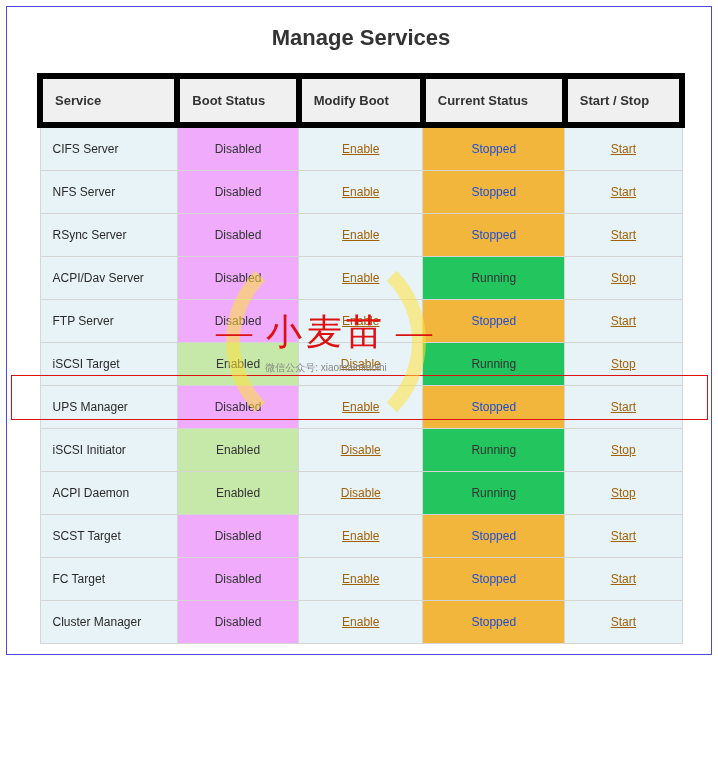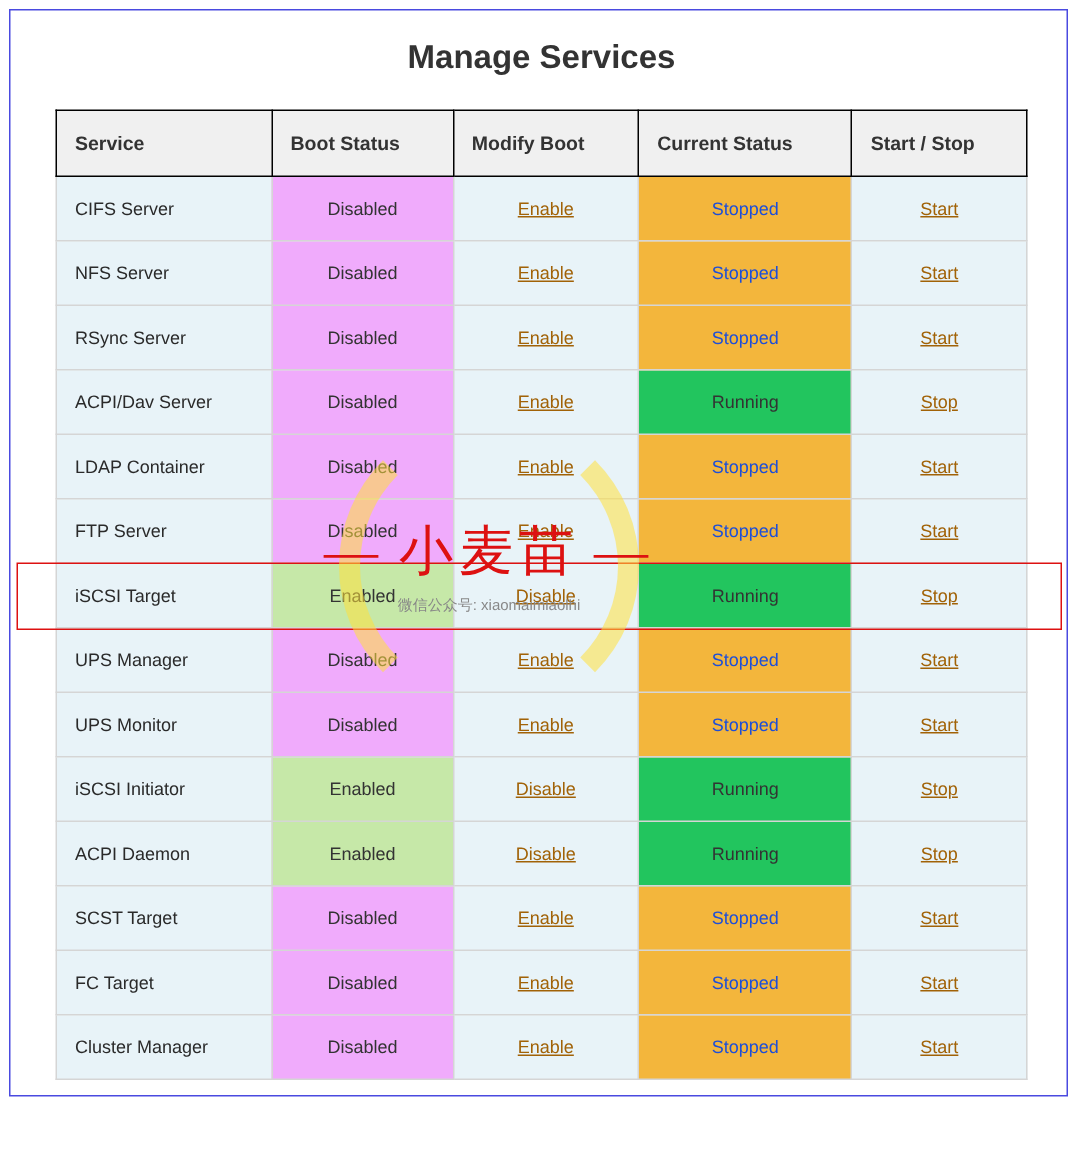--- a/index.html
+++ b/index.html
@@ -29,21 +29,21 @@
       border-collapse: collapse;
       background: #fff;
     }
     th {
       text-align: left;
       font-size: 13px;
       font-weight: bold;
       color: #333;
       background: #f0f0f0;
       padding: 14px 12px;
-      border: 1px solid #000000;
+      border: 6px solid #000000;
     }
     td {
       font-size: 12px;
       color: #333;
       padding: 14px 12px;
       border: 1px solid #d5d5d5;
       vertical-align: middle;
     }
     td.svc-name { background: #e8f3f8; color: #2a2a2a; }
     td.centered { text-align: center; }
@@ -146,49 +146,35 @@
             <td class="link-cell"><a class="action">Start</a></td>
           </tr>
           <tr>
             <td class="svc-name">ACPI/Dav Server</td>
             <td class="centered status-disabled">Disabled</td>
             <td class="link-cell"><a class="action">Enable</a></td>
             <td class="centered status-running">Running</td>
             <td class="link-cell"><a class="action">Stop</a></td>
           </tr>
           <tr>
-            <td class="svc-name">LDAP Container</td>
-            <td class="centered status-disabled">Disabled</td>
-            <td class="link-cell"><a class="action">Enable</a></td>
-            <td class="centered status-stopped">Stopped</td>
-            <td class="link-cell"><a class="action">Start</a></td>
-          </tr>
-          <tr>
             <td class="svc-name">FTP Server</td>
             <td class="centered status-disabled">Disabled</td>
             <td class="link-cell"><a class="action">Enable</a></td>
             <td class="centered status-stopped">Stopped</td>
             <td class="link-cell"><a class="action">Start</a></td>
           </tr>
           <tr>
             <td class="svc-name">iSCSI Target</td>
             <td class="centered status-enabled">Enabled</td>
             <td class="link-cell"><a class="action">Disable</a></td>
             <td class="centered status-running">Running</td>
             <td class="link-cell"><a class="action">Stop</a></td>
           </tr>
           <tr>
             <td class="svc-name">UPS Manager</td>
-            <td class="centered status-disabled">Disabled</td>
-            <td class="link-cell"><a class="action">Enable</a></td>
-            <td class="centered status-stopped">Stopped</td>
-            <td class="link-cell"><a class="action">Start</a></td>
-          </tr>
-          <tr>
-            <td class="svc-name">UPS Monitor</td>
             <td class="centered status-disabled">Disabled</td>
             <td class="link-cell"><a class="action">Enable</a></td>
             <td class="centered status-stopped">Stopped</td>
             <td class="link-cell"><a class="action">Start</a></td>
           </tr>
           <tr>
             <td class="svc-name">iSCSI Initiator</td>
             <td class="centered status-enabled">Enabled</td>
             <td class="link-cell"><a class="action">Disable</a></td>
             <td class="centered status-running">Running</td>

